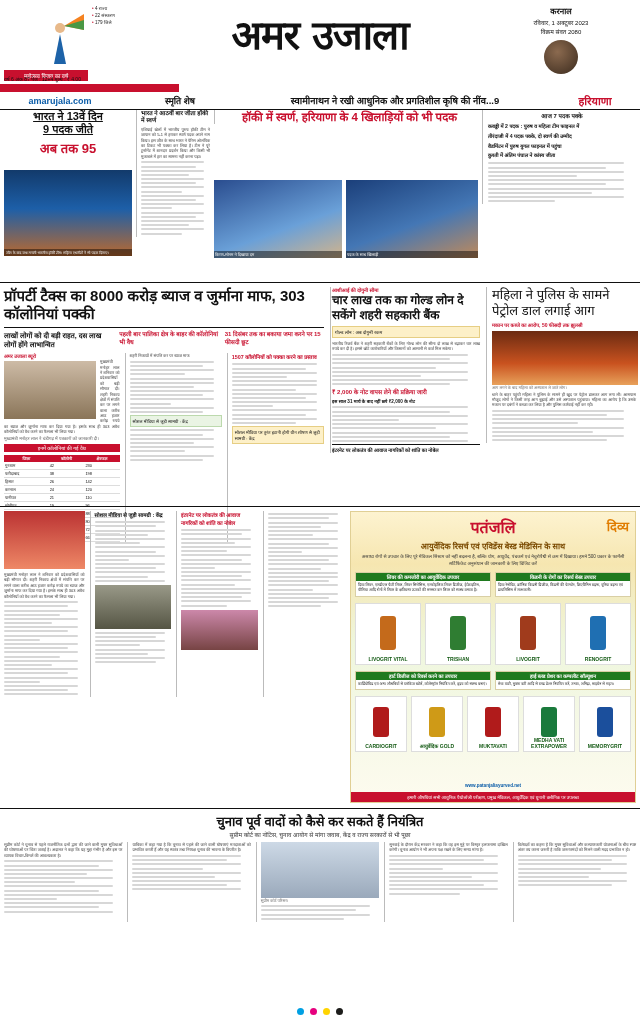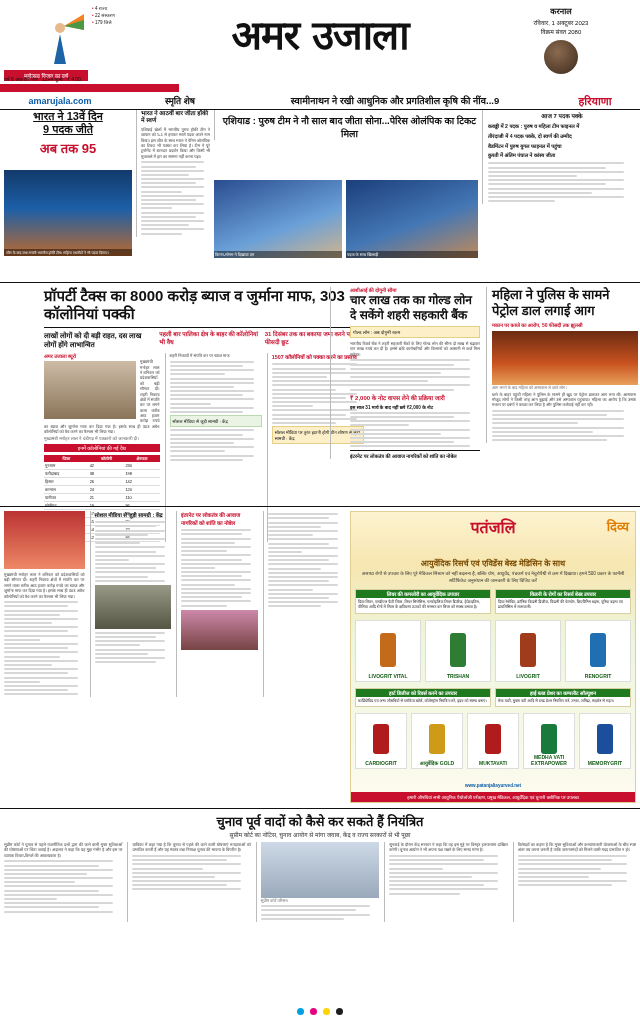--- a/index.html
+++ b/index.html
@@ -97,45 +97,45 @@
   .photo-a { position:absolute; left:214px; top:70px; width:128px; height:78px; background:linear-gradient(160deg,#2a4d8f,#6aa0d8 60%,#d2b48c); }
   .photo-b { position:absolute; left:346px; top:70px; width:132px; height:78px; background:linear-gradient(160deg,#1b3f7a,#4477b5 55%,#c08a5a); }
   .z1-right .boxhdl {
     background:#c8102e; color:#fff; font-size:11px; font-weight:bold; text-align:center; padding:3px 2px; line-height:1.2;
   }
   .medal-list { font-size:4.6px; line-height:1.5; margin-top:3px; }
   .medal-list b { display:block; font-size:5.2px; margin-top:2px; }
 
   
   .zone2 { position:absolute; top:282px; left:0; width:640px; height:222px; border-top:1px solid #111; }
-  .z2-a { position:absolute; left:4px; top:4px; width:320px;margin-left:40px; }
+  .z2-a { position:absolute; left:4px; top:4px; width:320px; }
   .z2-b { position:absolute; left:330px; top:4px; width:150px; }
   .z2-c { position:absolute; left:486px; top:4px; width:150px; }
   .z2-a .h { font-size:15px; line-height:1.2; font-weight:bold; }
   .z2-b .h { font-size:12px; line-height:1.25; font-weight:bold; }
-  .z2-c .h { font-size:13px; line-height:1.25; font-weight:bold; }
+  .z2-c .h { font-size:13px; line-height:1.25; font-weight:normal; }
   .kicker { font-size:5px; color:#c8102e; font-weight:bold; }
   .photo-man { width:92px;height:58px;background:linear-gradient(180deg,#cdbba6,#8a7559); float:left; margin:2px 4px 2px 0;}
   .tbl { width:100%; border-collapse:collapse; font-size:4px; margin-top:3px; }
   .tbl th { background:#c8102e; color:#fff; padding:1px; font-weight:bold; }
   .tbl td { border-bottom:1px solid #ddd; padding:1px; }
   .photo-fire { width:146px;height:54px;background:linear-gradient(180deg,#6b2b12,#c9521f 60%,#e8a15b); }
 
   
   .zone3 { position:absolute; top:506px; left:0; width:640px; height:300px; border-top:1px solid #111; }
   .z3-left { position:absolute; left:4px; top:4px; width:340px; }
   .adblock {
     position:absolute; left:350px; top:4px; width:286px; height:292px;
     background:linear-gradient(180deg,#fdf3d0 0%, #f6e6b0 18%, #eef6dd 45%, #fdfbef 100%);
     border:1px solid #e0cf95;
   }
   .ad-brand { text-align:center; font-size:16px; font-weight:bold; color:#c8102e; padding-top:4px; }
   .ad-divya { position:absolute; right:6px; top:5px; font-size:13px; font-weight:bold; color:#e07c00; }
   .ad-line1 { text-align:center; font-size:10px; font-weight:bold; color:#1f7a1f; margin-top:2px; }
-  .ad-line2 { text-align:center; font-size:8px; font-weight:bold; color:#7a4a00; margin-top:19px; }
+  .ad-line2 { text-align:center; font-size:8px; font-weight:bold; color:#7a4a00; margin-top:2px; }
   .ad-line3 { text-align:center; font-size:4.6px; color:#333; margin-top:3px; padding:0 10px; line-height:1.5; }
   .ad-strip { display:flex; gap:4px; padding:4px; }
   .ad-card { flex:1; background:#fff; border:1px solid #d9cfa5; }
   .ad-card .t { background:#1f7a1f; color:#fff; font-size:5px; text-align:center; padding:1px; font-weight:bold; }
   .prodrow { display:flex; gap:4px; padding:2px 4px; }
   .prod { flex:1; height:62px; background:#fff; border:1px solid #ddd; position:relative; }
   .prod .pn { position:absolute; bottom:2px; left:0; right:0; text-align:center; font-size:5px; font-weight:bold; color:#145a14; }
   .bottle { position:absolute; left:50%; transform:translateX(-50%); bottom:14px; width:16px; height:34px; border-radius:3px; }
   .adfoot { position:absolute; bottom:0; left:0; right:0; background:#c8102e; color:#fff; font-size:4.4px; text-align:center; padding:2px; }
 
@@ -221,21 +221,21 @@
           <i class="s92"></i>
           <i class="s80"></i>
           <i class="s92"></i>
         <i class="s70"></i>
           <i class="s92"></i>
           <i class="s60"></i>
       </div>
     </div>
 
     <div class="z1-c3 col-sep" style="padding-left:6px">
-      <div class="sub">एशियाड : पुरुष टीम ने नौ साल बाद जीता सोना...पेरिस ओलंपिक का टिकट मिला</div>
+      <div class="big">हॉकी में स्वर्ण, हरियाणा के 4 खिलाड़ियों को भी पदक</div>
     </div>
     <div class="photo-a">
       <div style="position:absolute;bottom:0;font-size:4px;background:rgba(0,0,0,.45);color:#fff;width:100%;padding:1px">किरण-सोनम ने दिखाया दम</div>
     </div>
     <div class="photo-b">
       <div style="position:absolute;bottom:0;font-size:4px;background:rgba(0,0,0,.45);color:#fff;width:100%;padding:1px">पदक के साथ खिलाड़ी</div>
     </div>
 
     <div class="z1-right col-sep" style="padding-left:5px">
       <div style="font-size:6px;font-weight:bold;text-align:center;margin-top:2px">आज 7 पदक पक्के</div>
@@ -392,21 +392,21 @@
                 <i class="s80"></i>
                 <i class="s92"></i>
                 <i class="s70"></i>
             </div>
             <div style="background:#fdf0c8;border:1px solid #e6ce84;font-size:4.4px;padding:2px;margin-top:2px">सोशल मीडिया पर तुरंत हटानी होगी यौन शोषण से जुड़ी सामग्री : केंद्र</div>
           </div>
         </div>
       </div>
     </div>
 
-    <div class="z2-b col-sep" style="padding-left:19px">
+    <div class="z2-b col-sep" style="padding-left:1px">
       <div class="kicker">आशीआई की दोगुनी सीमा</div>
       <div class="h">चार लाख तक का गोल्ड लोन दे सकेंगे शहरी सहकारी बैंक</div>
       <div style="background:#fdf0c8;border:1px solid #e6ce84;font-size:4.6px;padding:2px;margin-top:3px">गोल्ड लोन : अब दोगुनी रकम</div>
       <div class="tiny" style="margin-top:3px">भारतीय रिजर्व बैंक ने शहरी सहकारी बैंकों के लिए गोल्ड लोन की सीमा दो लाख से बढ़ाकर चार लाख रुपये कर दी है। इससे छोटे कारोबारियों और किसानों को आसानी से कर्ज मिल सकेगा।</div>
       <div class="lines">
         <i class="s92"></i>
           <i class="s80"></i>
           <i class="s92"></i>
           <i class="s70"></i>
           <i class="s92"></i>

